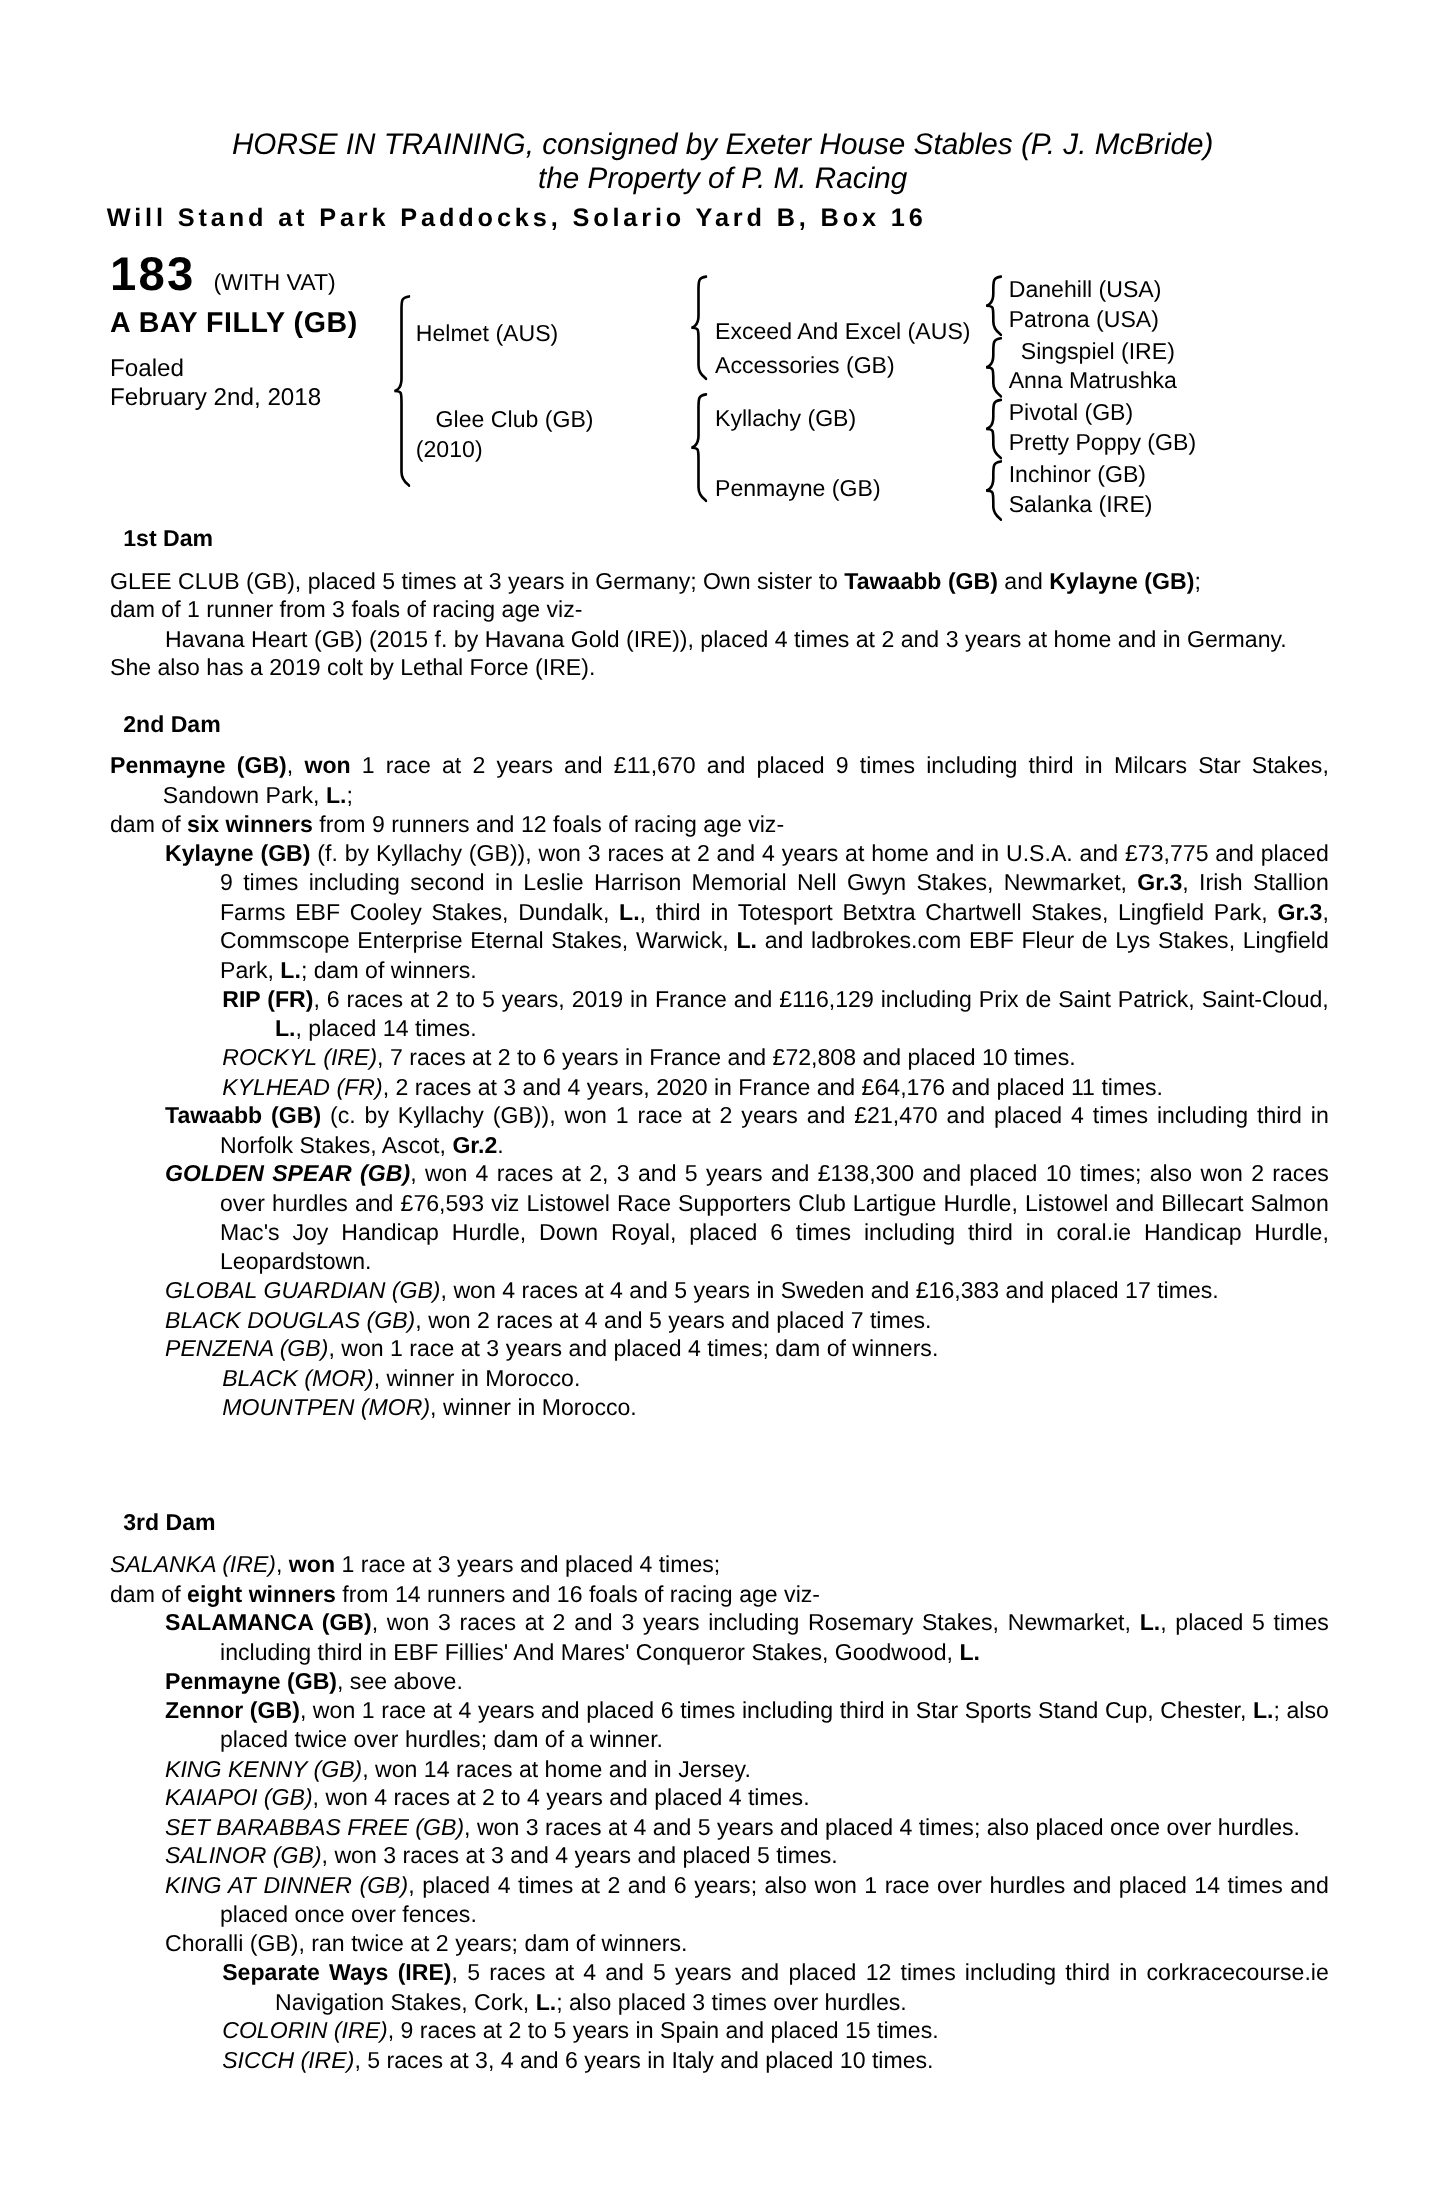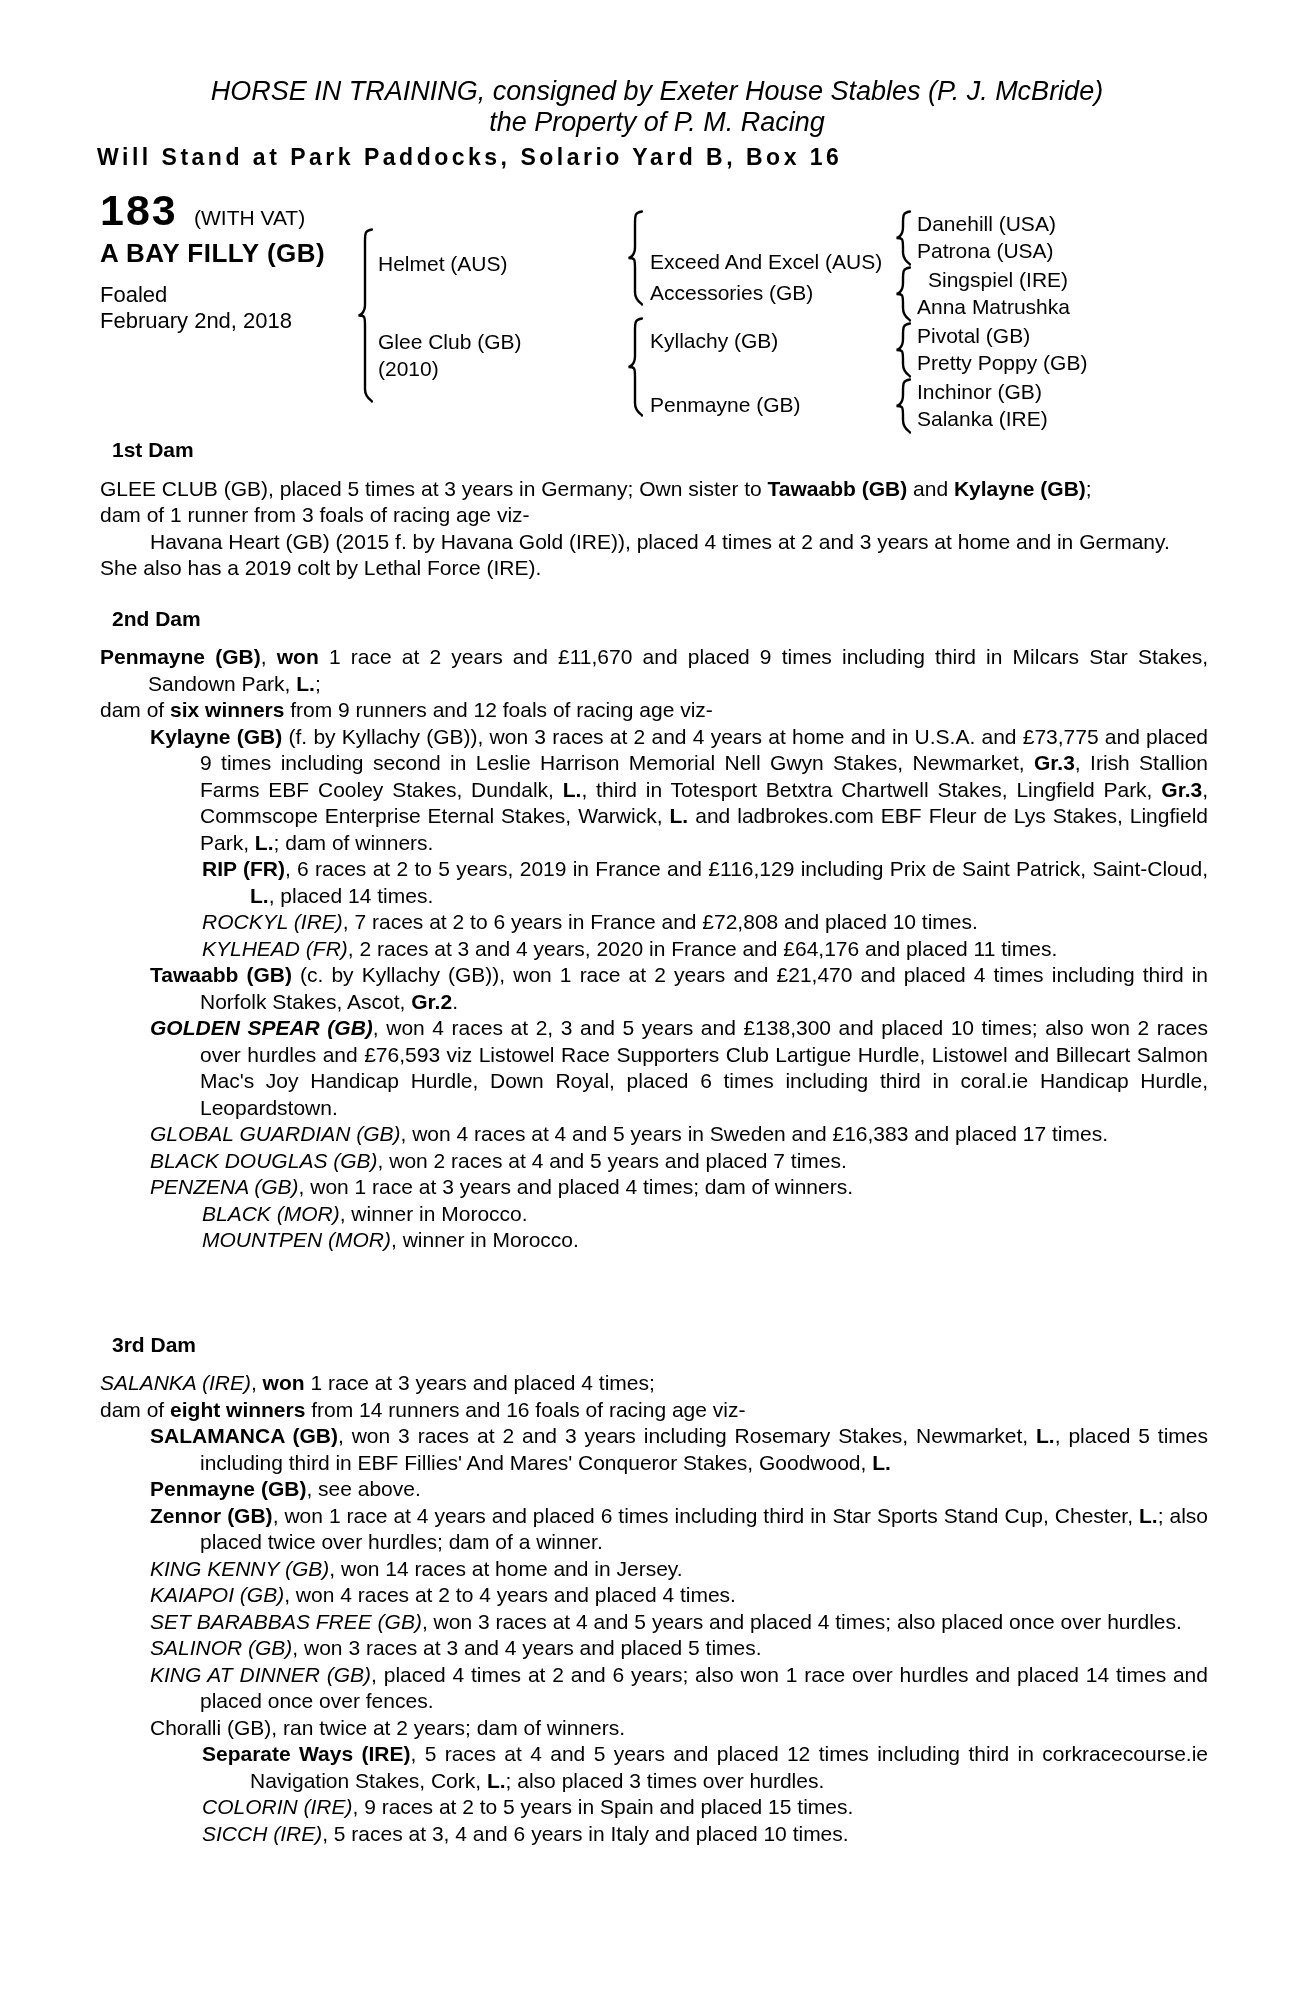--- a/index.html
+++ b/index.html
@@ -1,20 +1,20 @@
 <!DOCTYPE html>
 <html><head>
 <meta charset="utf-8">
 <style>
   html,body{margin:0;padding:0;background:#ffffff;}
   body{width:1314px;color:#000;font-family:"Liberation Sans",sans-serif;-webkit-font-smoothing:antialiased;}
   .page{position:relative;width:1314px;min-height:2004px;background:#fff;overflow:hidden;}
 
   
-  .header{padding-top:76px;width:1314px;}
+  .header{padding-top:116px;width:1314px;}
   .hdr-italic{font-style:italic;font-size:27px;line-height:31px;text-align:center;white-space:nowrap;}
   .hdr-stand{font-weight:700;font-size:23px;line-height:31px;letter-spacing:3.5px;margin-top:4px;margin-left:97px;white-space:nowrap;}
 
   
   .pedigree{position:relative;height:248px;margin-top:4px;font-size:21px;line-height:24px;}
   .pedigree .abs{position:absolute;white-space:nowrap;}
   .lot-number{left:100px;top:12px;font-size:43px;font-weight:700;line-height:1;letter-spacing:2px;}
   .vat{left:194px;top:29px;font-size:21px;}
   .horse-name{left:100px;top:64px;font-size:26px;font-weight:700;letter-spacing:0.5px;}
   .foaled{left:100px;top:106px;font-size:22px;}
@@ -50,21 +50,21 @@
     <div class="abs lot-number">183</div>
     <div class="abs vat">(WITH VAT)</div>
     <div class="abs horse-name">A BAY FILLY (GB)</div>
     <div class="abs foaled">Foaled</div>
     <div class="abs foaled-date">February 2nd, 2018</div>
 
     <span class="brace" style="left:357px;top:51px;"><svg width="16" height="175" viewBox="0 0 16 175">
           <path d="M 15 1.5 C 8 2.5 8 5 8 14 L 8 76.5 C 8 86.5 1.5 87.5 1.5 87.5 C 8 87.5 8 88.5 8 98.5 L 8 161 C 8 170 15 172.5 15 173.5" fill="none" stroke="#000" stroke-width="2.4" stroke-linecap="round"></path>
         </svg></span>
     <div class="abs gen-name" style="left:378px;top:75px;">Helmet (AUS)</div>
-    <div class="abs gen-name" style="left:378px;top:153px;text-align:right;">Glee Club (GB)</div>
+    <div class="abs gen-name" style="left:396px;top:153px;text-align:right;">Glee Club (GB)</div>
     <div class="abs gen-name" style="left:378px;top:180px;">(2010)</div>
 
     <span class="brace" style="left:627px;top:33px;"><svg width="16" height="96" viewBox="0 0 16 96">
           <path d="M 15 1.5 C 8 2.5 8 5 8 14 L 8 37 C 8 47 1.5 48 1.5 48 C 8 48 8 49 8 59 L 8 82 C 8 91 15 93.5 15 94.5" fill="none" stroke="#000" stroke-width="2.4" stroke-linecap="round"></path>
         </svg></span>
     <span class="brace" style="left:627px;top:140px;"><svg width="16" height="100" viewBox="0 0 16 100">
           <path d="M 15 1.5 C 8 2.5 8 5 8 14 L 8 39 C 8 49 1.5 50 1.5 50 C 8 50 8 51 8 61 L 8 86 C 8 95 15 97.5 15 98.5" fill="none" stroke="#000" stroke-width="2.4" stroke-linecap="round"></path>
         </svg></span>
     <div class="abs gen-name wrap2" style="left:650px;top:35px;margin-top:36px;">Exceed And Excel (AUS)</div>
     <div class="abs gen-name" style="left:650px;top:104px;">Accessories (GB)</div>

